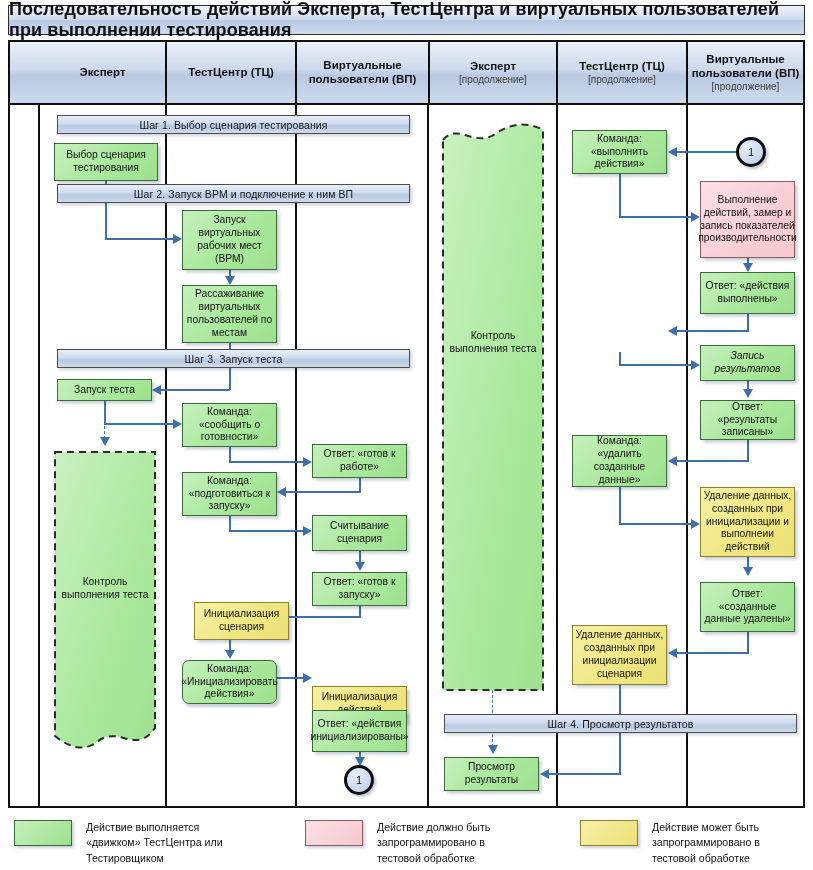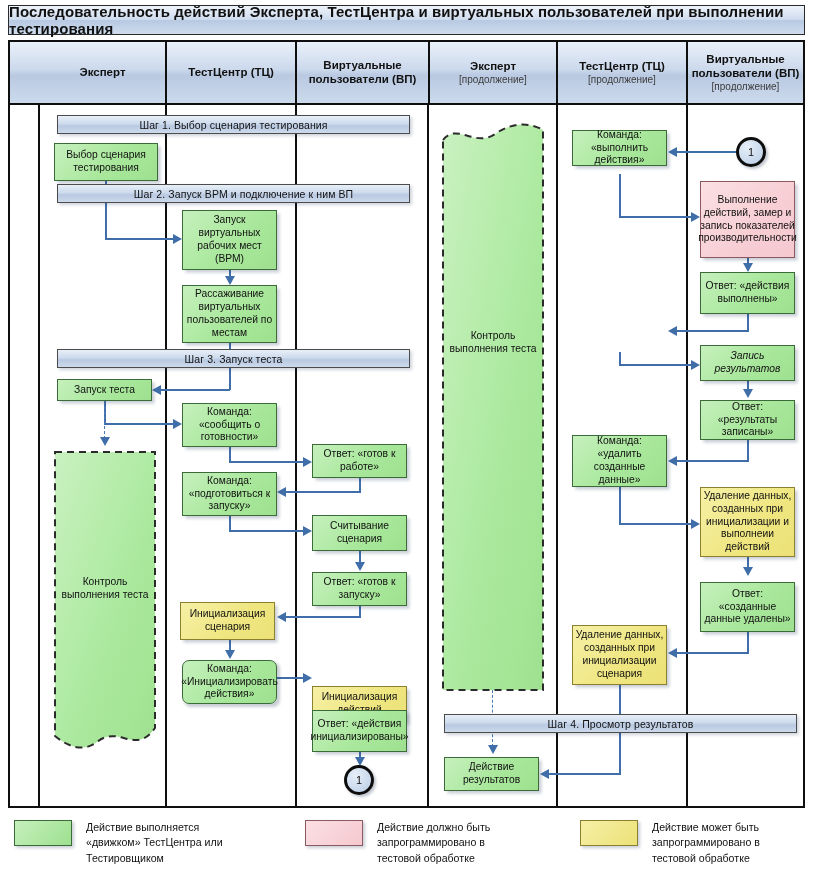--- a/index.html
+++ b/index.html
@@ -4,21 +4,21 @@
 <style>
   html,body{margin:0;padding:0;background:#ffffff;}
   body{font-family:"Liberation Sans","DejaVu Sans",sans-serif;}
   #stage{position:relative;width:813px;height:870px;overflow:hidden;background:#fff;}
 
   .title-bar{
     position:absolute;left:8px;top:5px;width:797px;height:30px;
     border:1.5px solid #2a2a2a;box-sizing:border-box;
     background:linear-gradient(to bottom,#eef3fa 0%,#cfdcee 48%,#b7c9e2 52%,#cfdcee 100%);
     display:flex;align-items:center;justify-content:center;
-    font-size:15px;font-weight:bold;color:#111;letter-spacing:.1px;
+    font-size:18px;font-weight:bold;color:#111;letter-spacing:.1px;
   }
 
   .grid{
     position:absolute;left:8px;top:40px;width:797px;height:768px;
     border:2px solid #0f0f0f;box-sizing:border-box;background:#fff;
   }
 
   
   .hdr{
     position:absolute;top:0;height:63px;box-sizing:border-box;
@@ -168,21 +168,21 @@
       </defs>
       <path d="M2,4 L102,4 L102,280 C82,308 66,276 44,294 C30,305 14,298 2,288 Z" fill="url(#gL)" stroke="#2b2b2b" stroke-width="2" stroke-dasharray="7,5"></path>
     </svg>
     <div class="label" style="top:128px;">Контроль выполнения теста</div>
   </div>
 
   <div class="box green" style="left:182px;top:210px;width:95px;height:60px;">Запуск виртуальных рабочих мест (ВРМ)</div>
   <div class="box green" style="left:182px;top:285px;width:95px;height:58px;">Рассаживание виртуальных пользователей по местам</div>
   <div class="box green" style="left:182px;top:403px;width:95px;height:44px;">Команда: «сообщить о готовности»</div>
   <div class="box green" style="left:182px;top:472px;width:95px;height:44px;">Команда: «подготовиться к запуску»</div>
-  <div class="box yellow" style="left:180px;top:602px;width:95px;height:38px;">Инициализация сценария</div>
+  <div class="box yellow" style="left:194px;top:602px;width:95px;height:38px;">Инициализация сценария</div>
   <div class="box green" style="left:182px;top:660px;width:95px;height:44px;border-radius:7px;">Команда: «Инициализировать действия»</div>
 
   <div class="box green" style="left:312px;top:444px;width:95px;height:34px;">Ответ: «готов к работе»</div>
   <div class="box green" style="left:312px;top:515px;width:95px;height:36px;">Считывание сценария</div>
   <div class="box green" style="left:312px;top:572px;width:95px;height:34px;">Ответ: «готов к запуску»</div>
   <div class="box yellow" style="left:312px;top:686px;width:95px;height:36px;">Инициализация действий</div>
   <div class="box green" style="left:312px;top:710px;width:95px;height:42px;">Ответ: «действия инициализированы»</div>
   <div class="conn" style="left:344px;top:765px;">1</div>
 
   <div class="wave" style="left:441px;top:118px;width:104px;height:575px;">
@@ -192,23 +192,23 @@
           <stop offset="0%" stop-color="#c9f1c0"></stop>
             <stop offset="60%" stop-color="#aae99d"></stop>
             <stop offset="100%" stop-color="#9fe190"></stop>
         </linearGradient>
       </defs>
       <path d="M2,22 C16,4 34,30 54,16 C74,2 92,6 102,12 L102,572 L2,572 Z" fill="url(#gR)" stroke="#2b2b2b" stroke-width="2" stroke-dasharray="7,5"></path>
     </svg>
     <div class="label" style="top:212px;">Контроль выполнения теста</div>
   </div>
 
-  <div class="box green" style="left:444px;top:757px;width:95px;height:34px;">Действие результатов</div>
-
-  <div class="box green" style="left:572px;top:130px;width:95px;height:36px;">Команда: «выполнить действия»</div>
+  <div class="box green" style="left:444px;top:757px;width:95px;height:34px;">Просмотр результаты</div>
+
+  <div class="box green" style="left:572px;top:130px;width:95px;height:44px;">Команда: «выполнить действия»</div>
   <div class="box green" style="left:572px;top:435px;width:95px;height:52px;">Команда: «удалить созданные данные»</div>
   <div class="box yellow" style="left:572px;top:625px;width:95px;height:60px;">Удаление данных, созданных при инициализации сценария</div>
 
   <div class="conn" style="left:736px;top:137px;">1</div>
   <div class="box pink" style="left:700px;top:181px;width:95px;height:77px;">Выполнение действий, замер и запись показателей производительности</div>
   <div class="box green" style="left:700px;top:272px;width:95px;height:42px;">Ответ: «действия выполнены»</div>
   <div class="box green" style="left:700px;top:345px;width:95px;height:36px;font-style:italic;">Запись результатов</div>
   <div class="box green" style="left:700px;top:400px;width:95px;height:40px;">Ответ: «результаты записаны»</div>
   <div class="box yellow" style="left:700px;top:487px;width:95px;height:70px;">Удаление данных, созданных при инициализации и выполнеии действий</div>
   <div class="box green" style="left:700px;top:582px;width:95px;height:50px;">Ответ: «созданные данные удалены»</div>

